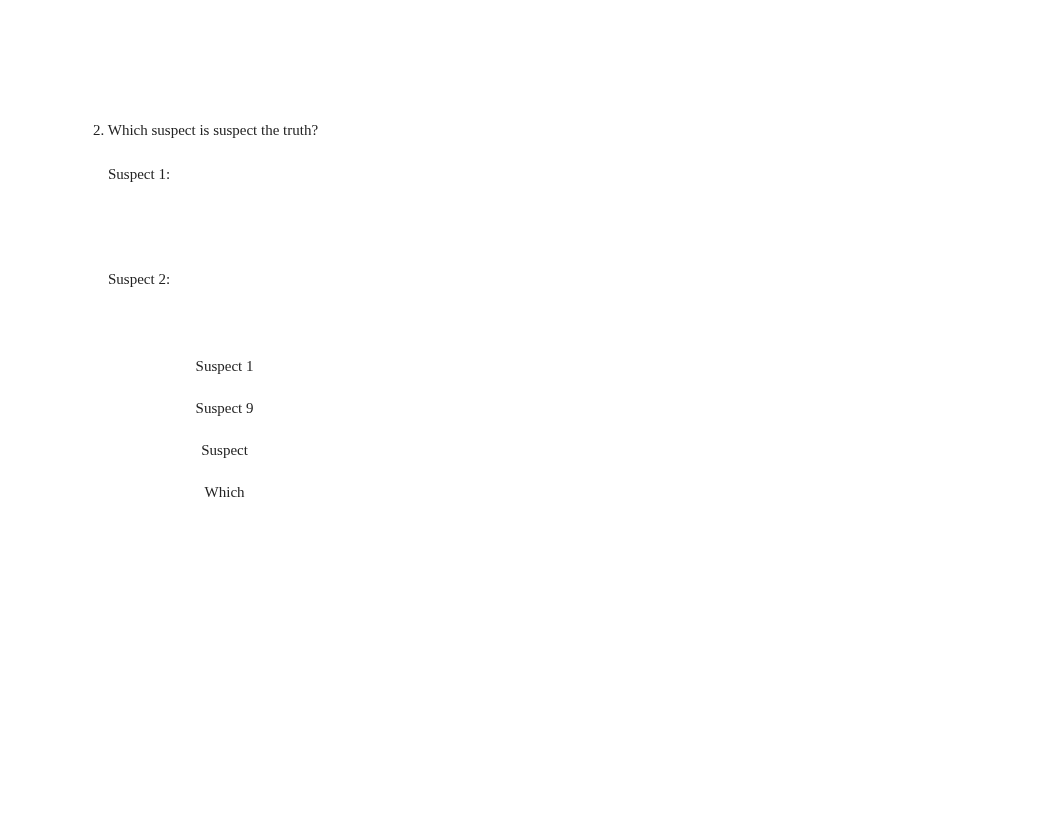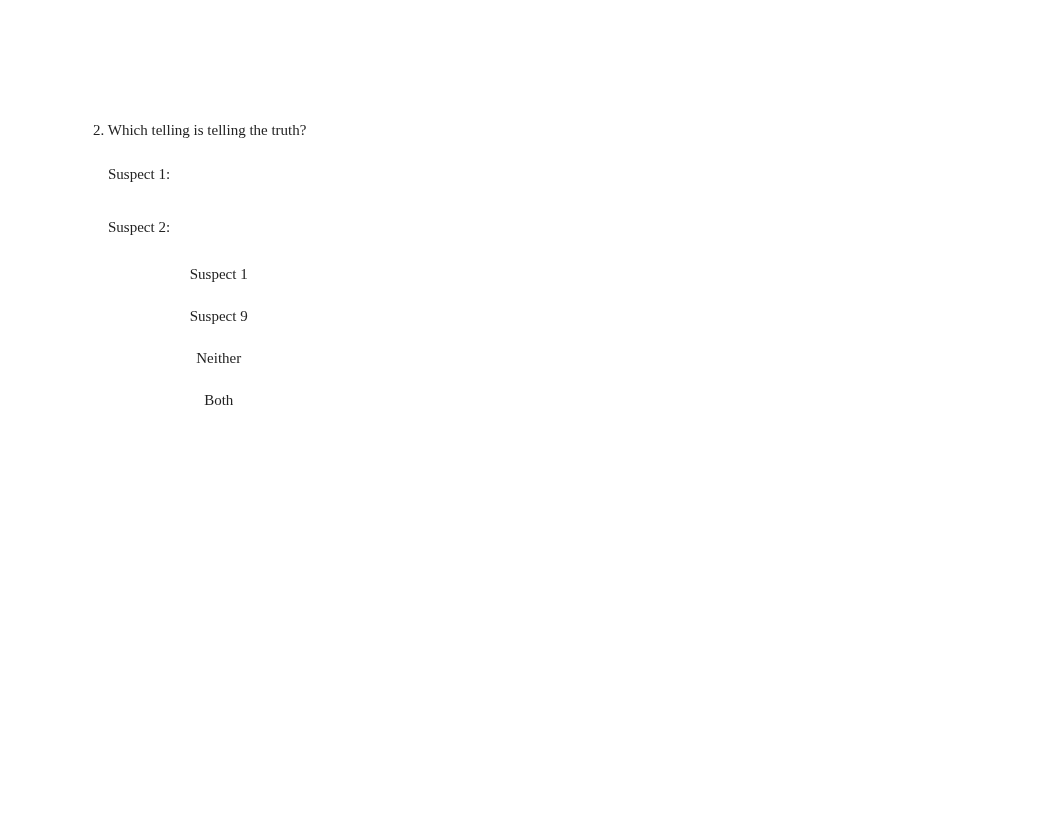--- a/index.html
+++ b/index.html
@@ -19,46 +19,46 @@
     .content {
       position: absolute;
       top: 122px;
       left: 93px;
     }
     .question-line {
       margin-bottom: 27px;
     }
     .suspect-label {
       margin-left: 15px;
-      margin-bottom: 36px;
+      margin-bottom: 88px;
     }
     .suspect-label-2 {
       margin-left: 15px;
-      margin-bottom: 30px;
+      margin-bottom: 70px;
     }
     .options {
       margin-left: 38px;
     }
     .option {
       margin-bottom: 25px;
       text-align: center;
     }
     .option:last-child {
       margin-bottom: 0;
     }
   </style>
 </head>
 <body>
 
 <div class="content">
   <div class="question-line">
     <span>2.</span>
-    <span>Which telling is telling the truth?</span>
+    <span>Which suspect is suspect the truth?</span>
   </div>
   <div class="suspect-label">Suspect 1:</div>
   <div class="suspect-label-2">Suspect 2:</div>
   <div class="options">
     <div class="option">Suspect 1</div>
     <div class="option">Suspect 9</div>
-    <div class="option">Neither</div>
-    <div class="option">Both</div>
+    <div class="option">Suspect</div>
+    <div class="option">Which</div>
   </div>
 </div>
 
 </body></html>

